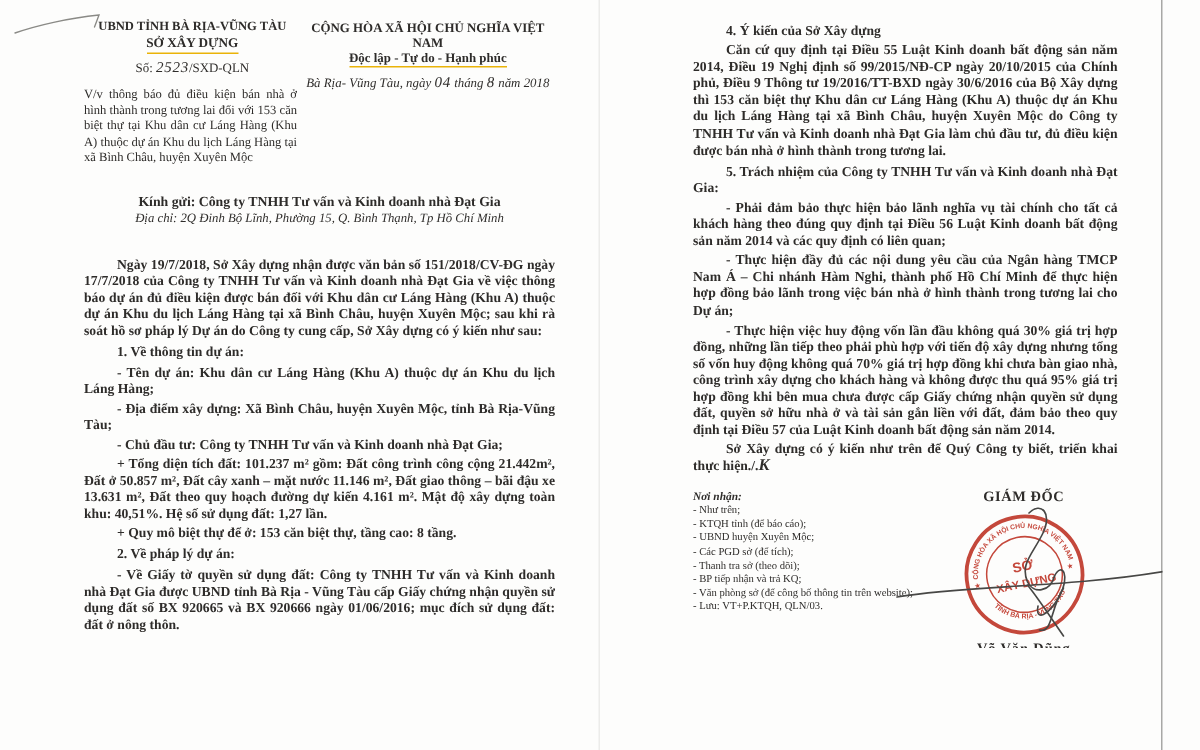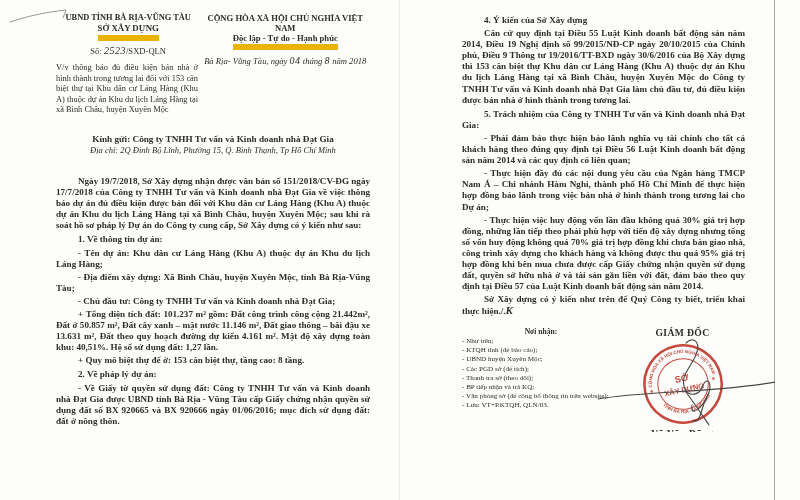--- a/index.html
+++ b/index.html
@@ -14,41 +14,41 @@
   .page-right{left:400px;width:375px;padding:12px 30px 16px 62px;}
   .page-divider{position:absolute;left:399px;top:0;height:500px;width:0;border-left:1px solid #ececea;}
   .page-edge{position:absolute;left:774px;top:0;height:500px;width:0;border-left:1px solid #a8a8a6;}
 
   
   .hdr{display:flex;width:100%;}
   .hdr-left{width:46%;text-align:center;}
   .hdr-right{width:54%;text-align:center;}
   .hdr-line1{font-weight:bold;font-size:8.4px;line-height:10px;}
   .hdr-line2{font-weight:bold;font-size:8.8px;line-height:11px;}
-  .u{display:inline-block;border-bottom:6px solid #eab308;padding-bottom:1px;}
+  .u{display:inline-block;border-bottom:1px solid #eab308;padding-bottom:1px;}
   .doc-no{font-size:8.6px;margin-top:4px;}
   .motto{font-weight:bold;font-size:8.6px;line-height:10px;}
   .date-line{font-style:italic;font-size:8.6px;margin-top:5px;}
   .hand{font-style:italic;font-size:10px;letter-spacing:.5px;}
   .subject{width:142px;font-size:8.4px;line-height:10.6px;text-align:justify;margin-top:7px;}
 
   
   .t{font-size:9.1px;line-height:11.1px;text-align:justify;margin:0 0 2px 0;}
   .ind{text-indent:22px;font-weight:bold;}
   .b{font-weight:bold;}
   .recip{text-align:center;margin-top:17px;}
   .recip-main{font-weight:bold;font-size:9.2px;line-height:12px;}
   .recip-addr{font-style:italic;font-size:8.5px;line-height:11px;}
   .intro{margin-top:20px;}
   .sec-h{margin-top:3px;margin-bottom:2px;}
 
   
   .footer{display:flex;margin-top:10px;position:relative;}
   .noi-nhan{width:158px;}
-  .noi-nhan-label{font-weight:bold;font-size:7.6px;line-height:9.5px;text-align:center;}
+  .noi-nhan-label{font-weight:bold;font-style:italic;font-size:7.6px;line-height:9.5px;}
   .noi-nhan-item{font-size:7.1px;line-height:9.2px;}
   .sign-col{flex:1;text-align:center;position:relative;}
   .sign-title{font-weight:bold;font-size:9.6px;letter-spacing:.4px;}
   .seal-wrap{width:84px;height:84px;margin:4px auto 0 auto;transform:rotate(-12deg);opacity:.92;}
   .signer{font-weight:bold;font-size:9.6px;margin-top:2px;letter-spacing:.6px;}
   .sig-overlay{position:absolute;left:128px;top:6px;width:190px;height:112px;pointer-events:none;}
   .pen-mark{position:absolute;left:4px;top:2px;width:80px;height:28px;}
   .closing-hand{font-style:italic;font-size:11px;}
 </style>
 </head>

